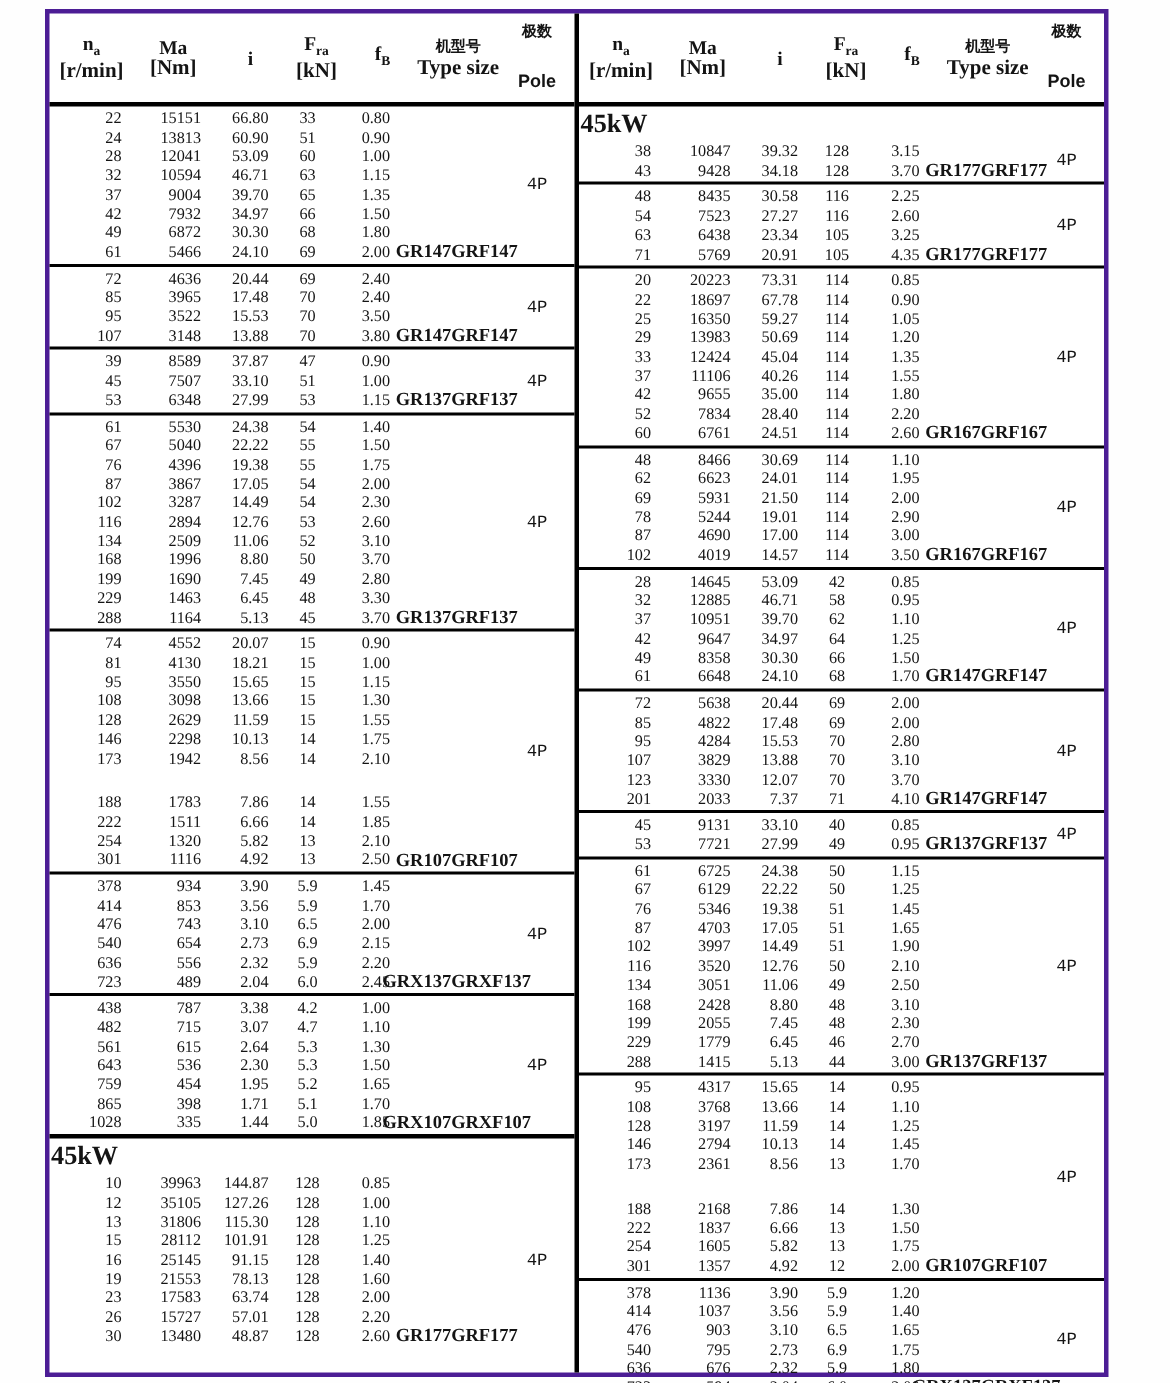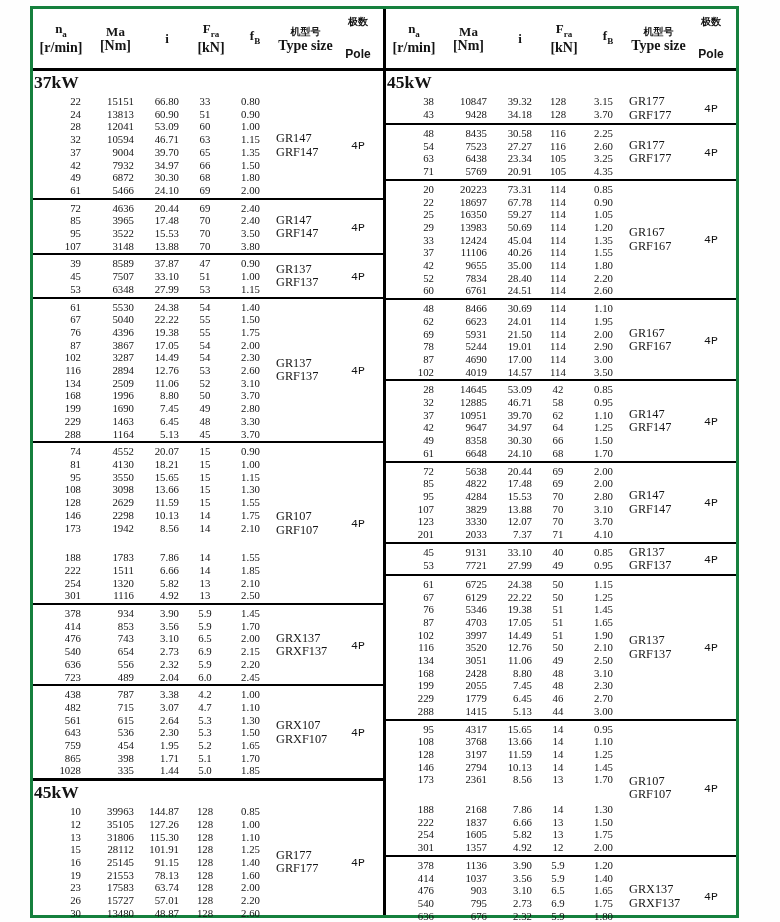--- a/index.html
+++ b/index.html
@@ -1,19 +1,19 @@
 <!DOCTYPE html>
 <html><head>
 <meta charset="utf-8">
 <style>
   html,body{margin:0;padding:0;background:#ffffff;}
   .page{position:relative;width:780px;height:922px;background:#fefefe;overflow:hidden;
         font-family:"Liberation Serif",serif;color:#141414;}
   .table-outer{position:absolute;left:30px;top:6px;width:703px;height:906px;
-        border:3px solid #15803d;display:flex;background:#fff;}
+        border:3px solid #4c1d95;display:flex;background:#fff;}
   .panel{flex:1 1 0;display:flex;flex-direction:column;min-width:0;}
   .panel-right{border-left:3px solid #000;}
 
   
   .head-row{display:flex;align-items:center;border-bottom:3px solid #000;
         padding:6px 0 7px 2px;height:46px;flex:none;}
   .head-cell{text-align:center;font-weight:bold;line-height:13px;}
   .hc-main{font-size:13px;}
   .hc-main sub{font-size:9px;}
   .hc-unit{font-size:14px;margin-top:1px;}
@@ -39,22 +39,22 @@
   .r{display:grid;grid-template-columns:48px 57px 46px 42px 46px;
      line-height:12.7px;font-size:10.8px;}
   .r.gap{margin-top:17px;}
   .c{white-space:nowrap;}
   .c0{text-align:right;}
   .c1{text-align:right;padding-right:4px;}
   .c2{text-align:right;padding-right:5px;}
   .c3{text-align:center;}
   .c4{text-align:right;padding-right:12px;}
 
-  .type-col{flex:1 1 0;display:flex;flex-direction:column;justify-content:center;
-     font-weight:normal;font-size:12.3px;line-height:13.5px;padding-left:4px;min-width:0;}
+  .type-col{flex:1 1 0;display:flex;flex-direction:row;justify-content:center;
+     font-weight:bold;font-size:12.3px;line-height:13.5px;padding-left:4px;min-width:0;align-items:flex-end;}
   .pole-col{width:50px;flex:none;display:flex;align-items:center;justify-content:center;
      font-weight:normal;font-family:"Liberation Mono",monospace;font-size:11.5px;}
 </style>
 </head>
 <body>
 
 <div class="page">
   <div class="table-outer">
     <div class="panel panel-left">
         <div class="head-row">
@@ -80,21 +80,20 @@
             <div class="hc-main cjk">机型号</div>
             <div class="hc-unit">Type size</div>
           </div>
           <div class="head-cell w-pole">
             <div class="hc-main cjk">极数</div>
             <div class="hc-unit mono">Pole</div>
           </div>
         </div>
         <div class="sections">
           <div class="section">
-            <div class="section-title">37kW</div>
             <div class="group">
               <div class="rows">
                 <div class="r">
                   <span class="c c0">22</span>
                   <span class="c c1">15151</span>
                   <span class="c c2">66.80</span>
                   <span class="c c3">33</span>
                   <span class="c c4">0.80</span>
                 </div>
                 <div class="r">

